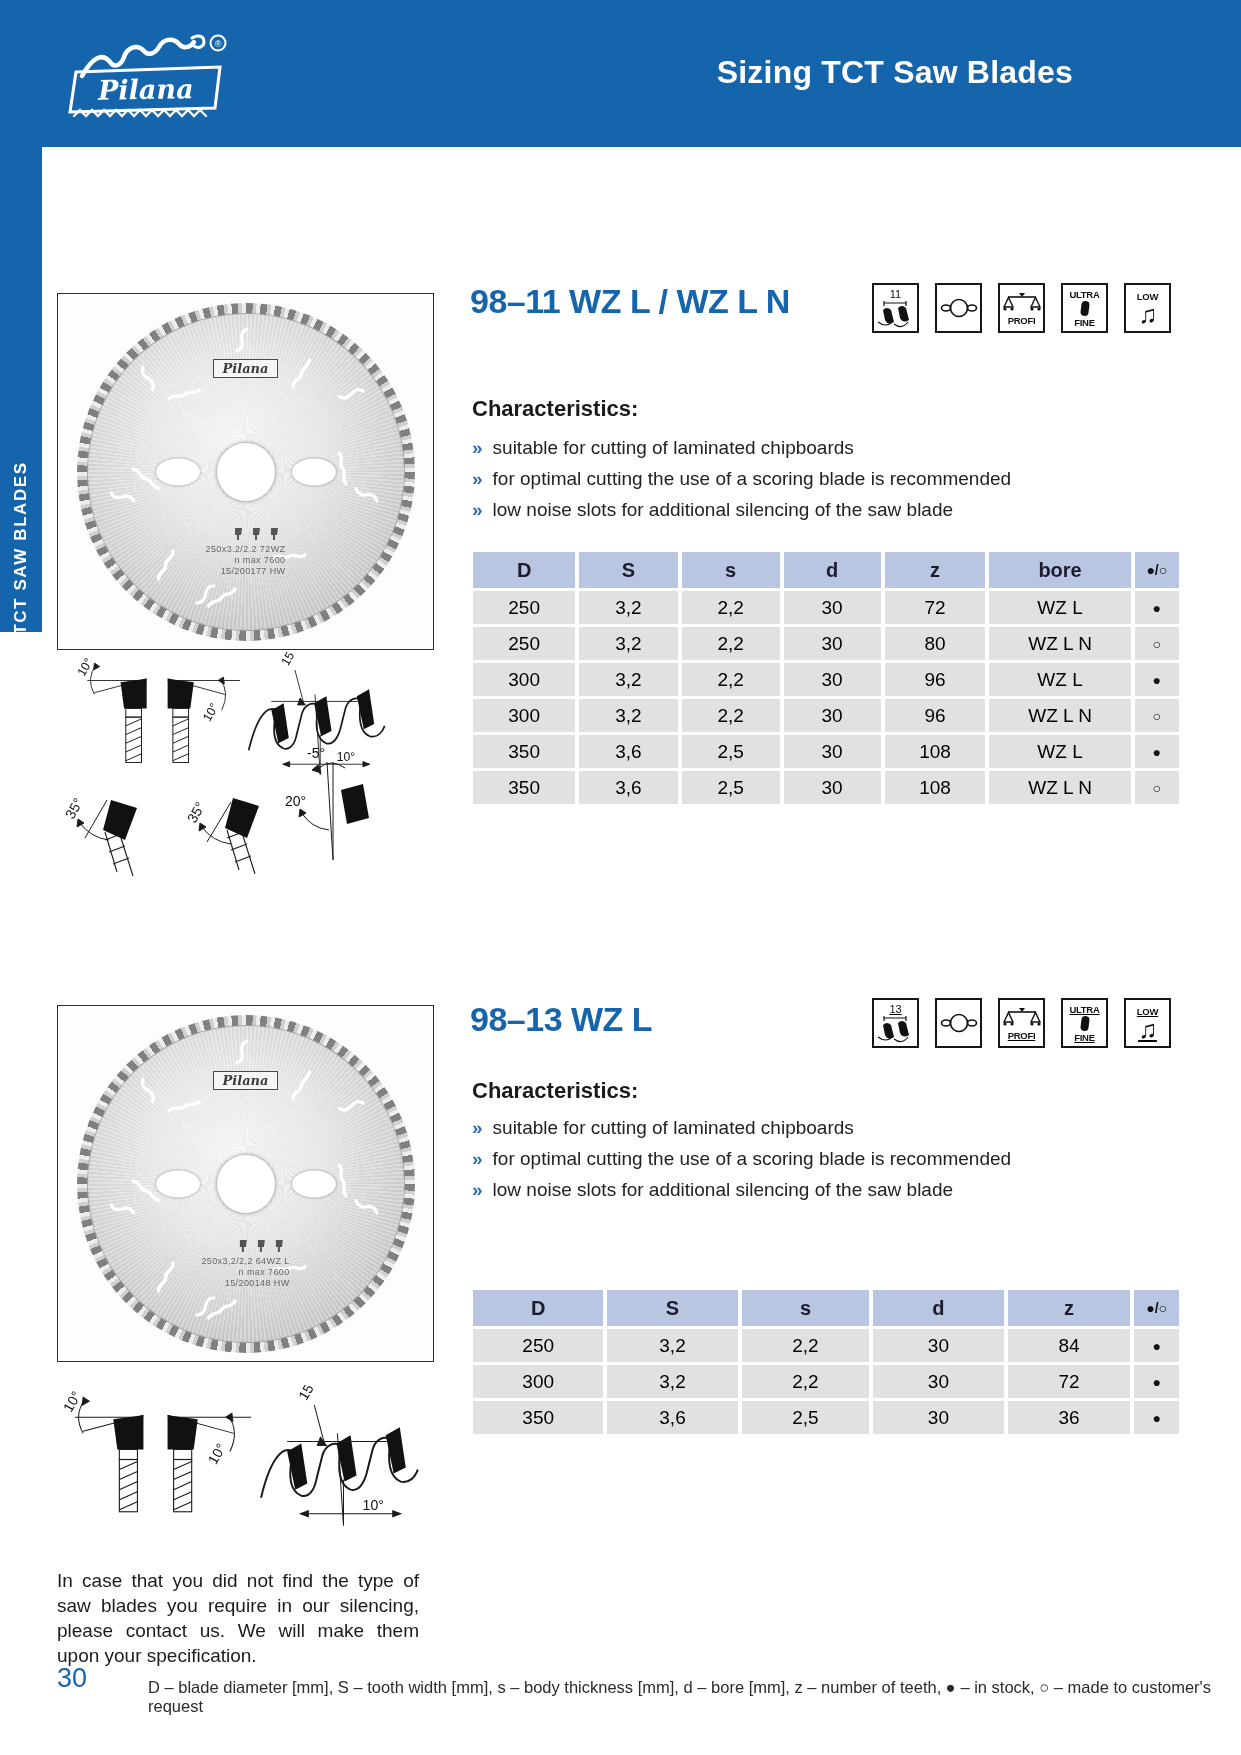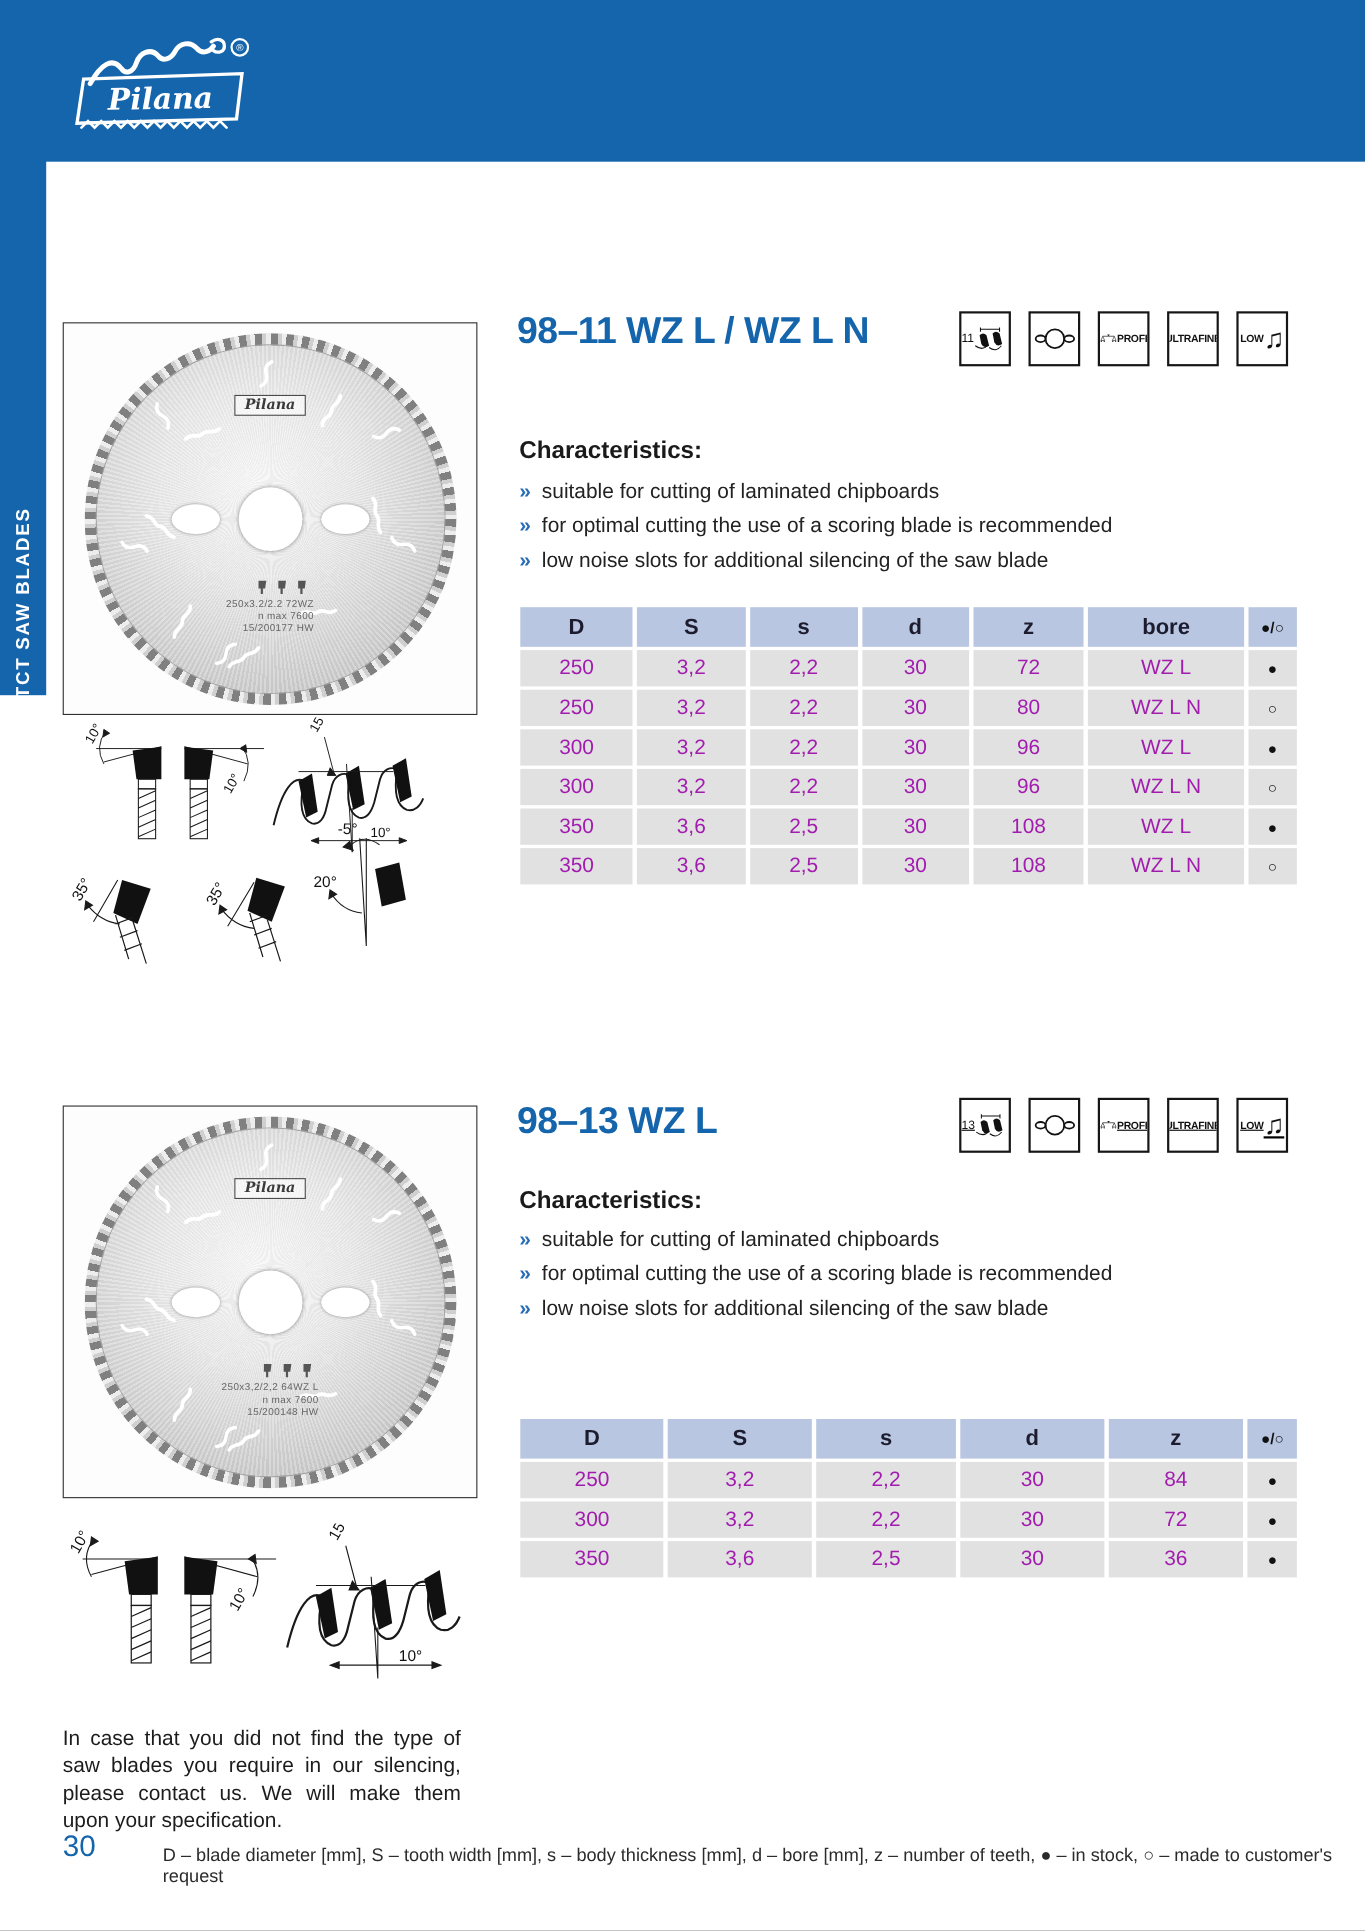--- a/index.html
+++ b/index.html
@@ -42,31 +42,31 @@
   
   .sec-heading { position:absolute; left:470px; font-size:34px; font-weight:bold; color:#1565ac; letter-spacing:-0.5px; }
   .char-title { position:absolute; left:472px; font-size:22px; font-weight:bold; color:#1a1a1a; }
   .bullets { position:absolute; left:472px; width:620px; }
   .bullet { font-size:19px; line-height:31px; color:#222; }
   .bullet .bmark { color:#2a6db5; font-weight:bold; margin-right:10px; }
 
   
   .icon-row { position:absolute; left:872px; display:flex; gap:16px; }
   .icon-box { width:47px; height:50px; border:2px solid #161616; background:#fff; box-sizing:border-box;
-              display:flex; flex-direction:row; align-items:center; justify-content:center; overflow:hidden; }
+              display:flex; flex-direction:column; align-items:center; justify-content:center; overflow:hidden; }
   .ic-num { font-size:11px; line-height:11px; color:#111; }
   .ic-txt { font-size:9.5px; font-weight:bold; line-height:11px; color:#111; letter-spacing:-.3px; }
   .ic-blob { width:8px; height:15px; background:#111; border-radius:4px; transform:rotate(7deg); margin:1px 0; }
   .ic-note { font-size:25px; line-height:24px; color:#111; }
 
   
   .spec { position:absolute; left:469px; width:714px; border-collapse:separate; border-spacing:4px 3px;
           table-layout:fixed; }
   .spec th { background:#b9c6e2; font-size:20px; font-weight:bold; color:#1c1c2e; height:34px; text-align:center; }
-  .spec td { background:#e1e1e1; font-size:19px; color:#a21caf; height:31px; text-align:center; }
+  .spec td { background:#e1e1e1; font-size:19px; color:#000000; height:31px; text-align:center; }
   .spec .dot { font-size:14px; color:#111; }
 
   
   .drawing { position:absolute; }
   .drawing text { font-family:"Liberation Sans",sans-serif; fill:#111; }
   .note { position:absolute; left:57px; top:1568px; width:362px; font-size:19px; line-height:25px;
           text-align:justify; color:#1c1c1c; }
   .page-num { position:absolute; left:57px; top:1663px; font-size:27px; color:#1565ac; }
   .legend { position:absolute; left:148px; top:1678px; font-size:16.5px; color:#2b2b2b; }
 </style>
@@ -80,20 +80,21 @@
       <g fill="none" stroke="#ffffff" stroke-linecap="round">
         <path stroke-width="4.5" d="M16 54 C26 36 36 30 44 40 C48 46 55 44 58 35 C61 26 71 21 78 29 C82 34 89 32 93 25 C97 17 107 15 113 22 C117 27 124 26 128 20"></path>
         <path stroke-width="3" d="M126 16 c6 -4 12 -2 12 4 c0 5 -6 7 -10 4"></path>
         <circle cx="152" cy="21" r="7.5" stroke-width="2"></circle>
         <polygon stroke-width="3" points="10,50 154,45 149,86 4,90"></polygon>
         <polyline stroke-width="2.4" points="8,94 14,88 20,94 26,88 32,94 38,88 44,94 50,88 56,94 62,88 68,94 74,88 80,94 86,88 92,94 98,88 104,94 110,88 116,94 122,88 128,94 134,88 140,94"></polyline>
       </g>
       <text x="152" y="24.5" font-size="9" fill="#ffffff" text-anchor="middle">®</text>
       <text x="80" y="77" font-size="27" font-style="italic" font-weight="bold" text-anchor="middle" font-family="DejaVu Serif, serif" fill="#ffffff" transform="rotate(-1 80 77)">Pilana</text>
     </svg>
+    <div class="page-title">Sizing TCT Saw Blades</div>
   </div>
 
   <div class="side-strip"></div>
   <div class="side-label">TCT SAW BLADES</div>
 
   <div class="photo-frame" style="left:57px; top:293px;">
     <div class="blade">
       <div class="teeth"></div>
       <div class="bladebody"></div>
       <svg class="slots" viewBox="0 0 338 338">

